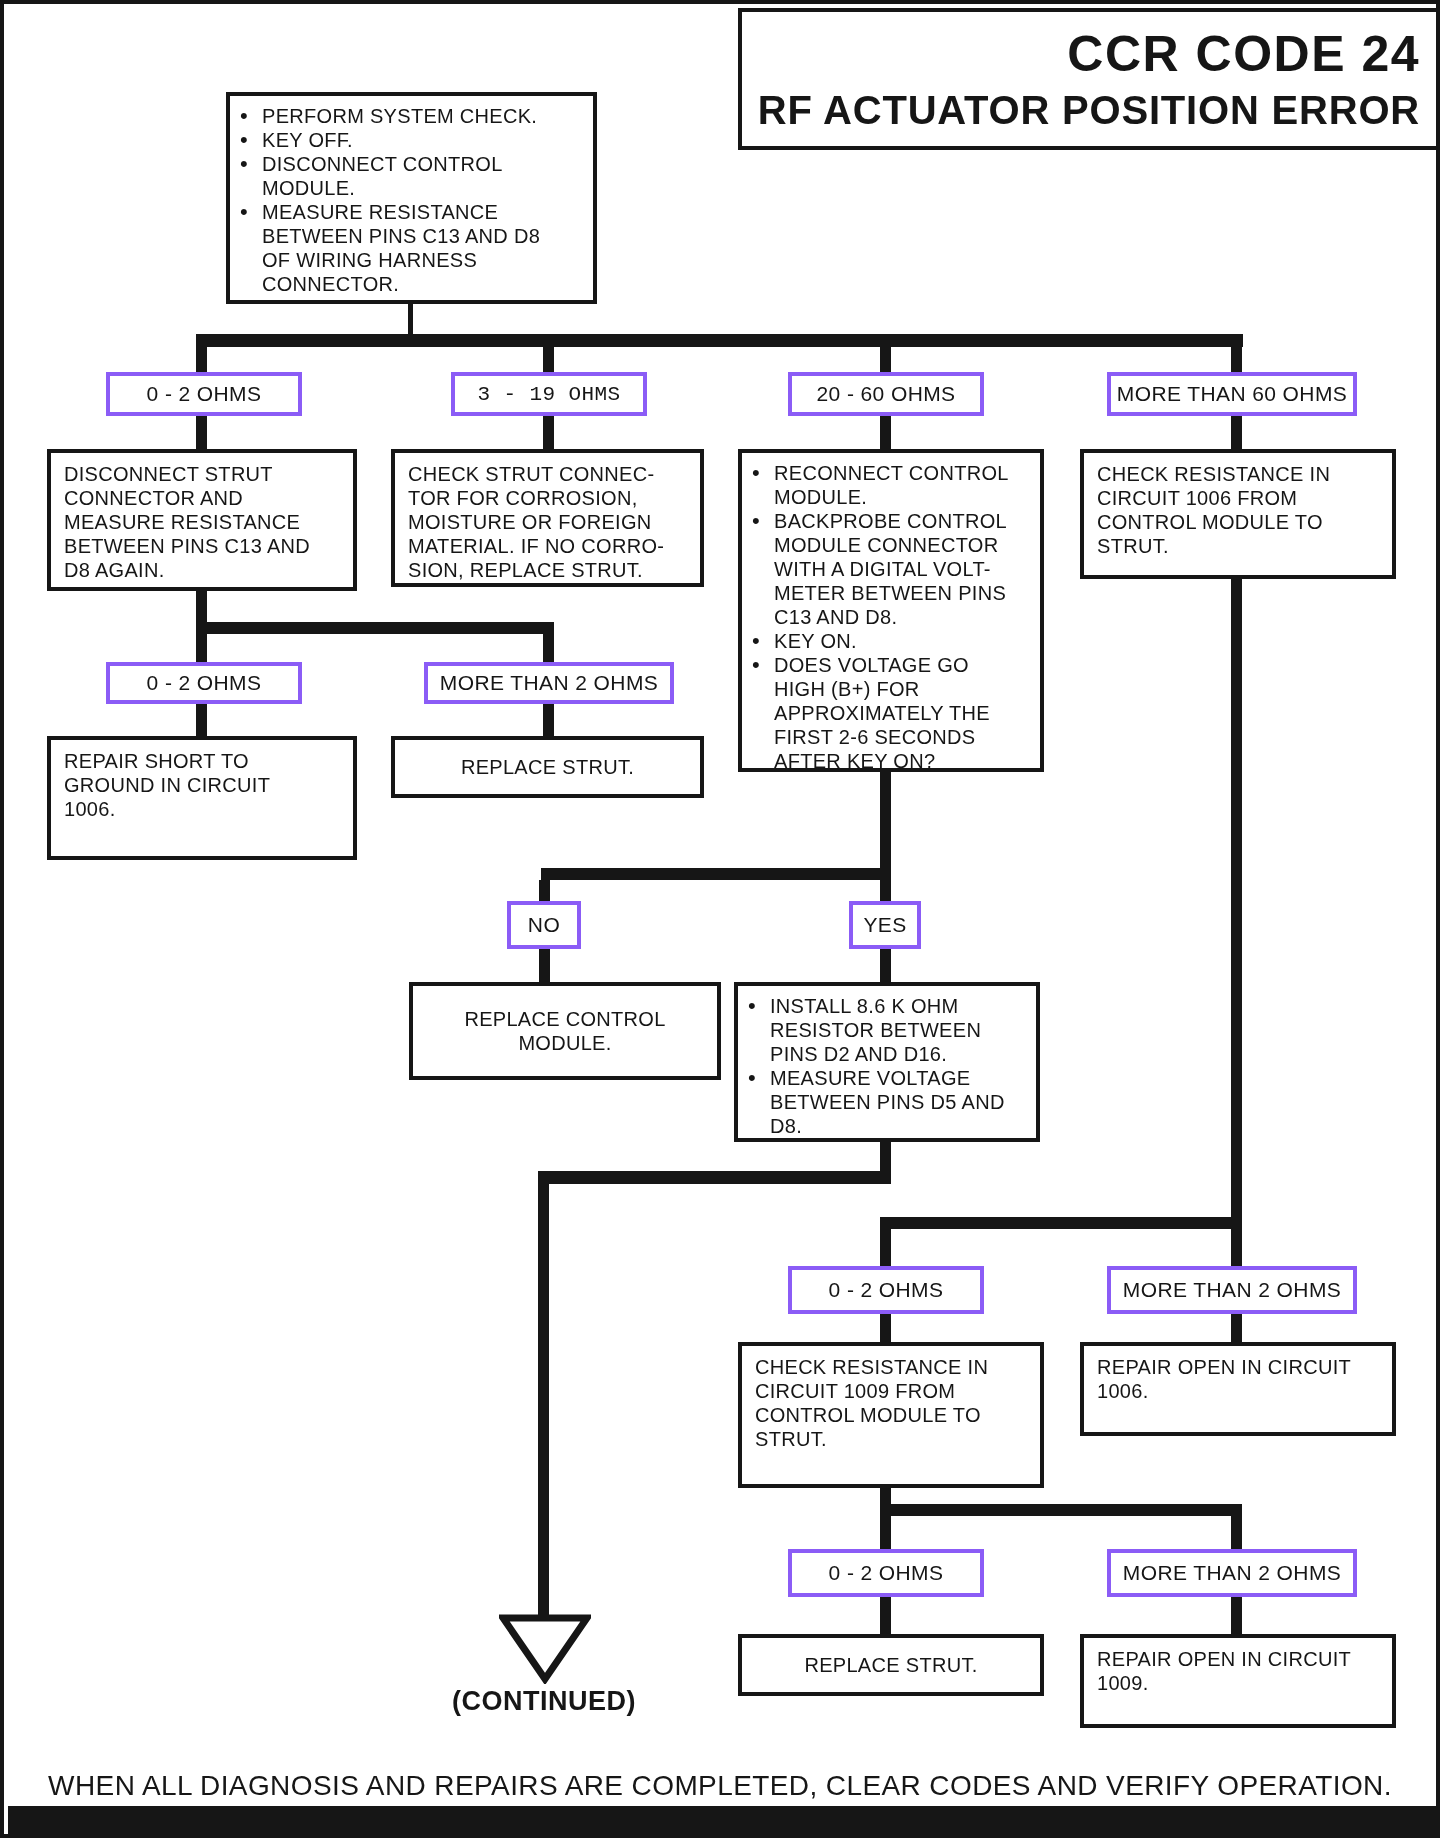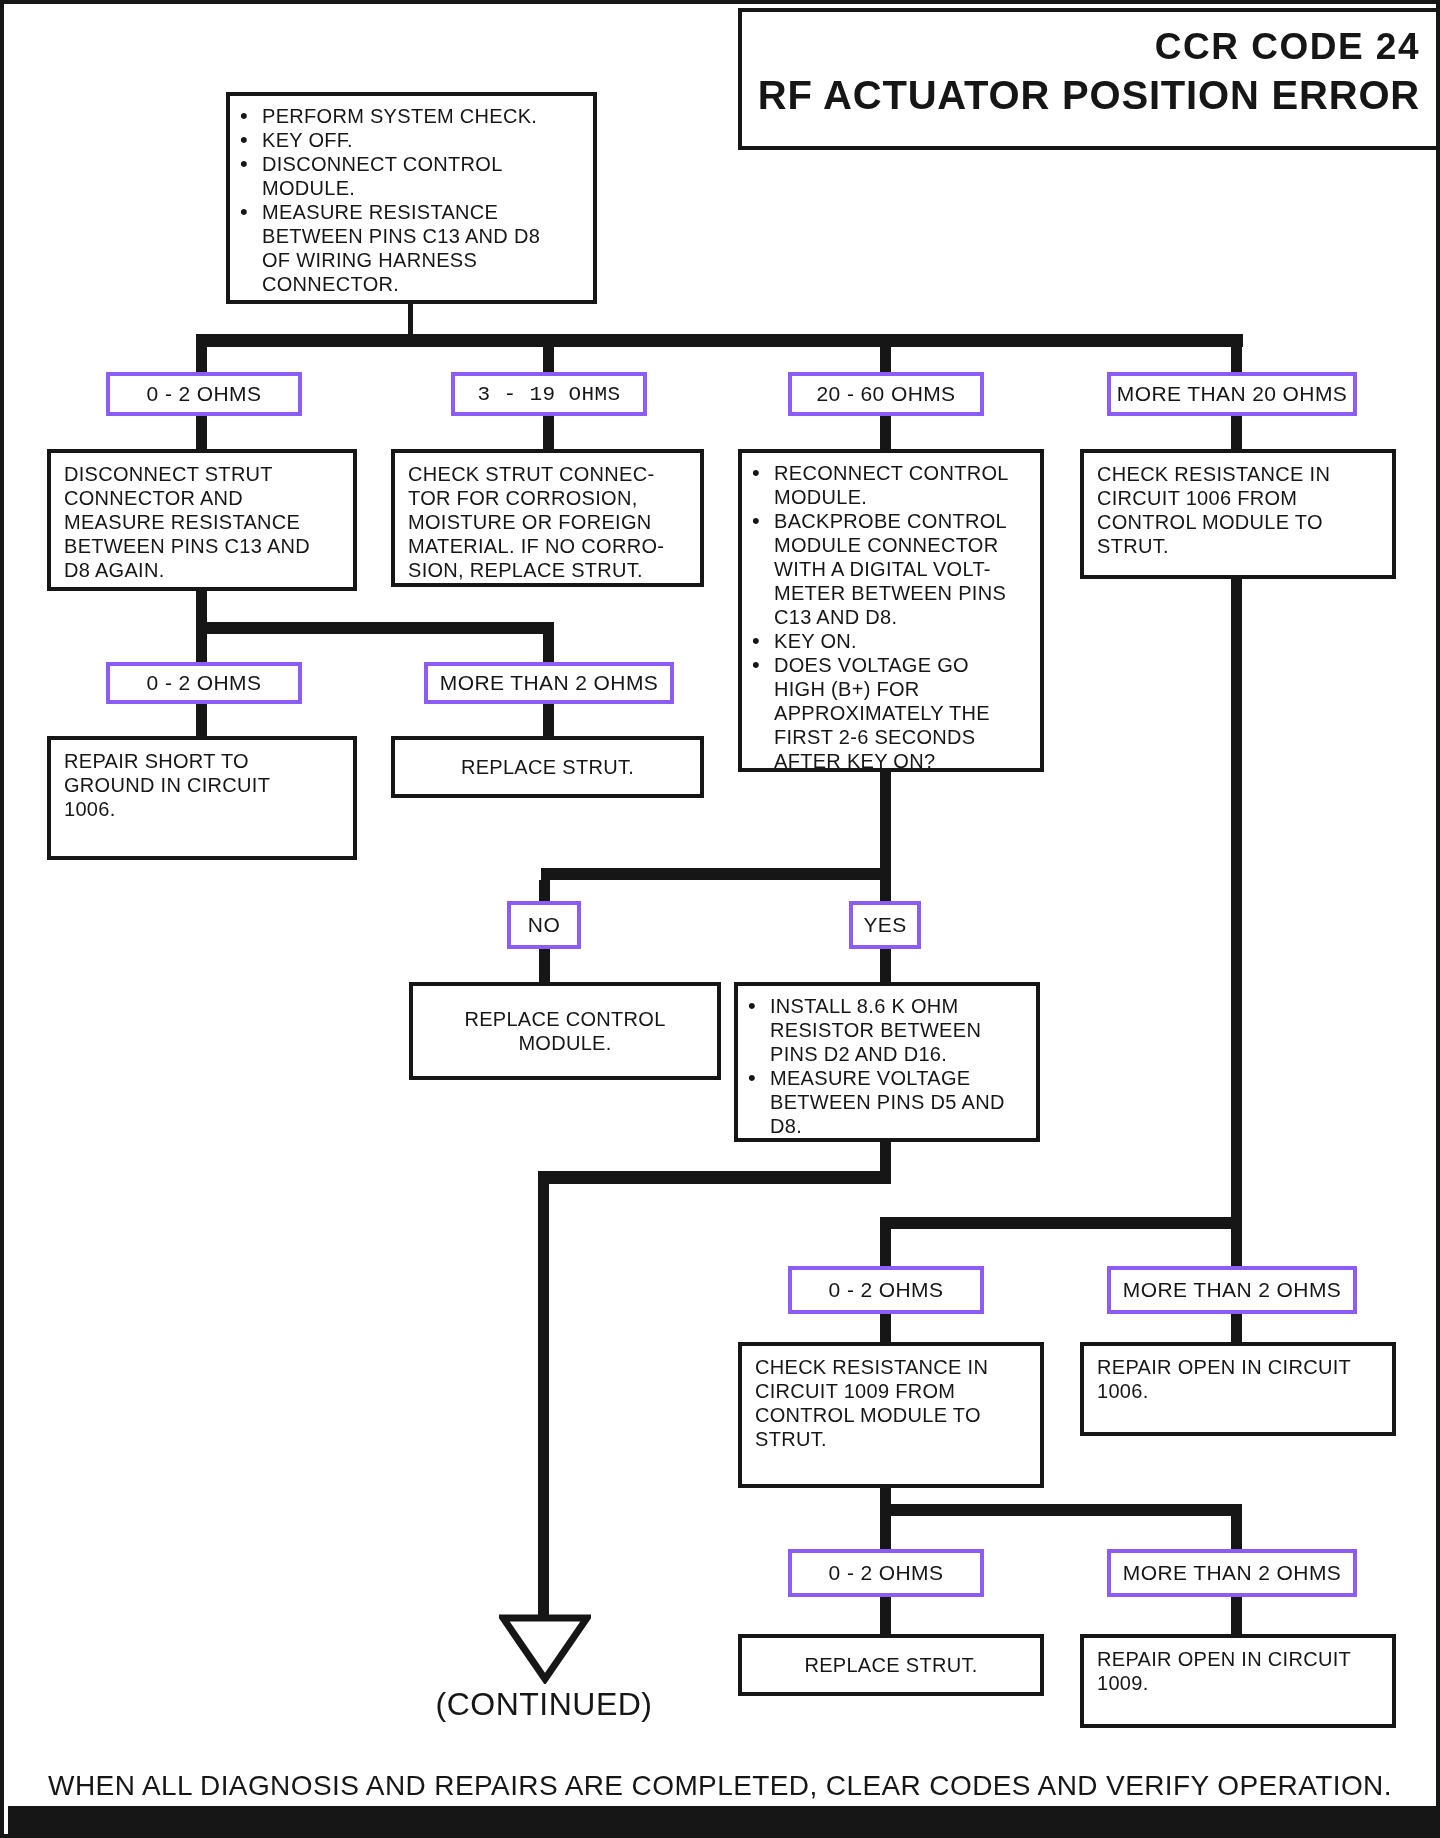--- a/index.html
+++ b/index.html
@@ -36,29 +36,29 @@
   ul.blt li::before{
     content:"\2022";
     display:inline-block;width:22px;margin-left:-22px;
     font-size:22px;
   }
   .titlebox{
     position:absolute;box-sizing:border-box;
     background:#fff;border:4px solid #161616;
     text-align:right;padding:14px 16px 0 0;
   }
-  .title1{font-size:37px;font-weight:700;letter-spacing:1.5px;line-height:1.15;}
+  .title1{font-size:50px;font-weight:700;letter-spacing:1.5px;line-height:1.15;}
   .title2{font-size:40px;font-weight:700;letter-spacing:.8px;line-height:1.3;}
   .footer{
     position:absolute;left:0;top:1766px;width:100%;
     text-align:center;font-size:28px;letter-spacing:.4px;
   }
   .continued{
     position:absolute;left:420px;top:1682px;width:240px;
-    text-align:center;font-size:32px;letter-spacing:.5px;
+    text-align:center;font-size:27px;letter-spacing:.5px;font-weight:bold;
   }
   .bottomband{position:absolute;left:4px;top:1802px;width:1428px;height:32px;background:#161616;}
 </style>
 </head>
 <body>
 
 <div class="page">
 
   <div class="titlebox" style="left:734px;top:4px;width:702px;height:142px;">
     <div class="title1">CCR CODE 24</div>
@@ -81,21 +81,21 @@
   <div class="conn" style="left:404px;top:298px;width:5px;height:34px;"></div>
   <div class="conn" style="left:192px;top:330px;width:1047px;height:13px;"></div>
   <div class="conn" style="left:192px;top:343px;width:11px;height:25px;"></div>
   <div class="conn" style="left:539px;top:343px;width:11px;height:25px;"></div>
   <div class="conn" style="left:876px;top:343px;width:11px;height:25px;"></div>
   <div class="conn" style="left:1227px;top:343px;width:11px;height:25px;"></div>
 
   <div class="blabel" style="left:102px;top:368px;width:196px;height:44px;">0 - 2 OHMS</div>
   <div class="blabel" style="left:447px;top:368px;width:196px;height:44px;font-family:Liberation Mono, monospace;">3 - 19 OHMS</div>
   <div class="blabel" style="left:784px;top:368px;width:196px;height:44px;">20 - 60 OHMS</div>
-  <div class="blabel" style="left:1103px;top:368px;width:250px;height:44px;">MORE THAN 20 OHMS</div>
+  <div class="blabel" style="left:1103px;top:368px;width:250px;height:44px;">MORE THAN 60 OHMS</div>
 
   <div class="conn" style="left:192px;top:412px;width:11px;height:33px;"></div>
   <div class="conn" style="left:539px;top:412px;width:11px;height:33px;"></div>
   <div class="conn" style="left:876px;top:412px;width:11px;height:33px;"></div>
   <div class="conn" style="left:1227px;top:412px;width:11px;height:33px;"></div>
 
   <div class="node pad prel" style="left:43px;top:445px;width:310px;height:142px;">DISCONNECT STRUT
 CONNECTOR AND
 MEASURE RESISTANCE
 BETWEEN PINS C13 AND

